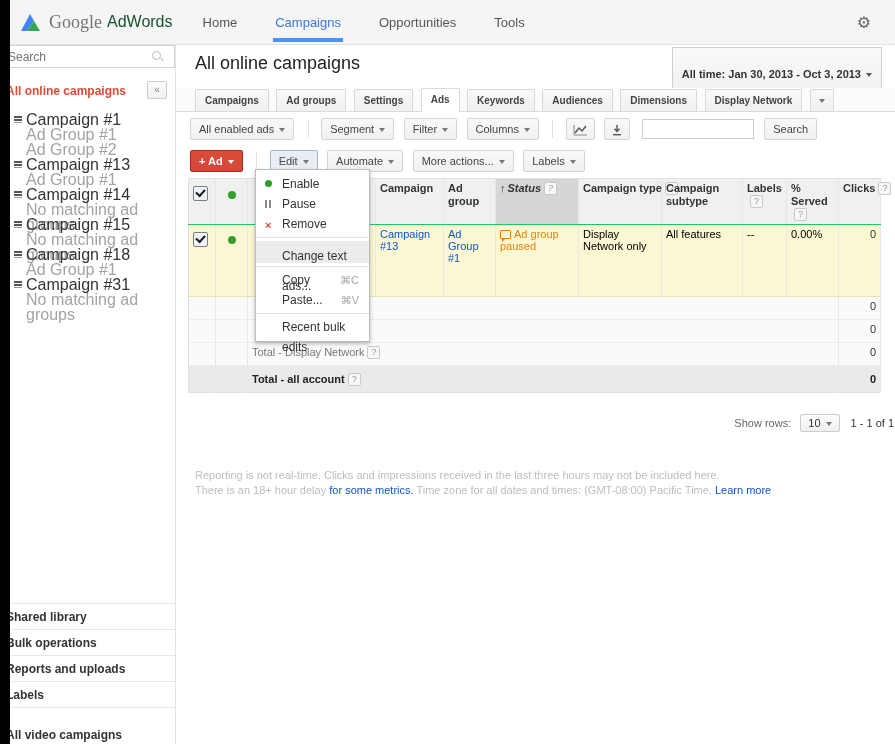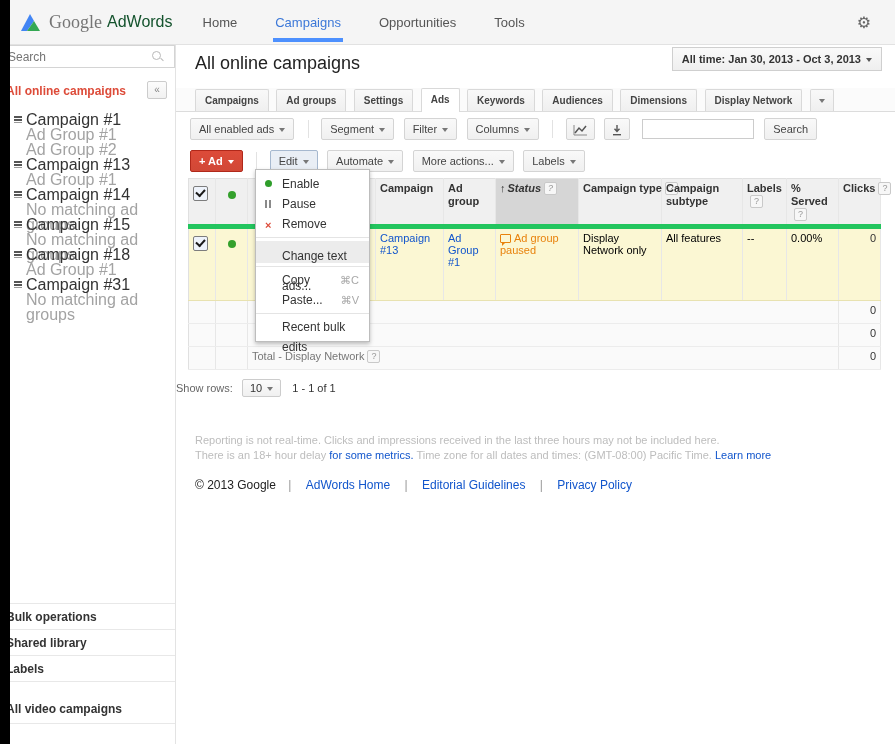--- a/index.html
+++ b/index.html
@@ -42,21 +42,21 @@
   .camp-icon { position:absolute; left:14px; top:4px; width:8px; height:7px;
                background:linear-gradient(#555 0 2px, transparent 2px 3px, #555 3px 5px, transparent 5px 6px, #999 6px 7px); }
   .sidebar-bottom { position:absolute; top:558px; left:0; right:0; }
   .sb-item { border-top:1px solid #e8e8e8; padding:6px 0 5px 6px; font-size:12px; font-weight:bold; color:#333; cursor:pointer; }
   .sb-item.last { padding-top:20px; border-bottom:1px solid #e8e8e8; padding-bottom:7px; }
 
   
   .main { position:absolute; left:176px; top:45px; right:0; bottom:0; background:#fff; }
   .page-header { position:relative; height:43px; }
   .page-title { position:absolute; left:19px; top:8px; font-size:18px; color:#222; }
-  .date-btn { position:absolute; right:13px; top:2px; height:22px; line-height:22px; padding:0 9px;
+  .date-btn { position:absolute; right:13px; top:2px; height:22px; line-height:22px; padding:15px 9px;
               background:linear-gradient(#fafafa,#efefef); border:1px solid #cfcfcf; border-radius:0;
               font-size:11px; font-weight:bold; color:#333; cursor:pointer; }
   .caret { display:inline-block; width:0; height:0; border-left:3px solid transparent; border-right:3px solid transparent;
            border-top:4px solid #777; margin-left:5px; vertical-align:middle; }
   .date-btn .caret { border-top-color:#555; }
 
   .tabstrip { position:relative; height:23px; padding-left:19px; border-bottom:1px solid #dcdcdc; background:#fbfbfb; }
   .tab { display:inline-block; vertical-align:bottom; height:22px; line-height:22px; padding:0 9px; margin-right:3px;
          font-size:10px; font-weight:bold; color:#444; background:linear-gradient(#f9f9f9,#efefef);
          border:1px solid #d9d9d9; border-bottom:none; border-radius:2px 2px 0 0; cursor:pointer; box-sizing:border-box; }
@@ -76,21 +76,21 @@
 
   .actionbar { padding:7px 0 6px 14px; white-space:nowrap; }
   .btn-red { background:linear-gradient(#dd4b39,#d14836); border:1px solid #b0281a; color:#fff; font-weight:bold; }
   .btn-red .caret { border-top-color:#fff; }
   .btn-pressed { background:#e9eef5; border-color:#a6b8cf; }
 
   
   table.grid { border-collapse:collapse; margin-left:12px; width:692px; table-layout:fixed;
                border:1px solid #e0e0e0; }
   .grid th, .grid td { font-size:11px; border-right:1px solid #e7e7e7; padding:3px 4px; vertical-align:top; text-align:left; }
-  .grid thead th { background:#f0f0f0; color:#333; font-weight:bold; border-bottom:5px solid #22c55e; height:22px; line-height:13px; }
+  .grid thead th { background:#f0f0f0; color:#333; font-weight:bold; border-bottom:1px solid #22c55e; height:22px; line-height:13px; }
   .grid thead th.sorted { background:#d6d6d6;font-style:italic; }
   .grid thead th.nowrap { white-space:nowrap; }
   .row-selected td { background:#fbf7d3; height:60px; border-bottom:1px solid #e8e2b0; }
   .row-total td { background:#fafafa; height:16px; border-bottom:1px solid #ececec; color:#333; }
   .row-grand td { background:#eaeaea; height:20px; color:#222; font-weight:bold; vertical-align:middle; }
   .num { text-align:right !important; color:#333; }
   .link { color:#15c; cursor:pointer; }
   .status-paused { color:#e8820c; }
   .helpbox { display:inline-block; width:11px; height:11px; line-height:11px; border:1px solid #c9c9c9;
              background:#f7f7f7; color:#999; font-size:9px; text-align:center; border-radius:2px;
@@ -100,21 +100,21 @@
   .checkbox::after { content:""; position:absolute; left:2px; top:2px; width:7px; height:4px;
                      border-left:2px solid #1a1a1a; border-bottom:2px solid #1a1a1a; transform:rotate(-48deg); }
   .dot { display:inline-block; width:8px; height:8px; border-radius:50%; background:#34a02c; margin-top:3px; }
   .bubble { display:inline-block; width:9px; height:7px; border:1px solid #e8820c; border-radius:1px; position:relative;
             margin-right:3px; vertical-align:-1px; }
   .bubble::after { content:""; position:absolute; left:1px; bottom:-4px; width:0; height:0;
                    border-top:4px solid #e8820c; border-right:4px solid transparent; }
   .sort-arrow { font-weight:bold; color:#333; margin-right:2px; }
   .total-label-dim { color:#777; font-weight:normal; }
 
-  .pagination { margin-top:9px; padding-right:1px; font-size:11px; color:#666; }
+  .pagination { margin-top:21px; text-align:right; padding-right:1px; font-size:11px; color:#666; }
   .rows-select { display:inline-block; border:1px solid #ccc; border-radius:2px; background:linear-gradient(#fbfbfb,#f0f0f0);
                  padding:2px 7px; margin:0 8px 0 6px; color:#333; cursor:pointer; }
   .range { color:#333; }
 
   .footnotes { margin:36px 0 0 19px; font-size:11px; color:#bdbdbd; line-height:15px; }
   .footnotes .link { color:#15c; }
   .copyright { margin:15px 0 0 19px; font-size:12px; color:#222; }
   .copyright .link { color:#15c; margin:0 2px; }
   .copyright .sep { color:#999; margin:0 9px; }
 
@@ -170,22 +170,23 @@
       <div class="tree-item campaign"><span class="camp-icon"></span><span>Campaign #14</span></div>
       <div class="tree-item note"><span>No matching ad groups</span></div>
       <div class="tree-item campaign"><span class="camp-icon"></span><span>Campaign #15</span></div>
       <div class="tree-item note"><span>No matching ad groups</span></div>
       <div class="tree-item campaign"><span class="camp-icon"></span><span>Campaign #18</span></div>
       <div class="tree-item adgroup"><span>Ad Group #1</span></div>
       <div class="tree-item campaign"><span class="camp-icon"></span><span>Campaign #31</span></div>
       <div class="tree-item note"><span>No matching ad groups</span></div>
     </div>
     <div class="sidebar-bottom">
+      <div class="sb-item">Shared library</div>
       <div class="sb-item">Bulk operations</div>
-      <div class="sb-item">Shared library</div>
+      <div class="sb-item">Reports and uploads</div>
       <div class="sb-item">Labels</div>
       <div class="sb-item last">All video campaigns</div>
     </div>
   </div>
 
   <div class="main">
     <div class="page-header">
       <span class="page-title">All online campaigns</span>
       <span class="date-btn"><span>All time: Jan 30, 2013 - Oct 3, 2013</span><span class="caret"></span></span>
     </div>
@@ -284,43 +285,40 @@
             <td></td>
           <td colspan="8"><span></span></td>
           <td class="num"><span>0</span></td>
         </tr>
         <tr class="row-total">
           <td></td>
             <td></td>
           <td colspan="8"><span class="total-label-dim">Total - Display Network</span><span class="helpbox">?</span></td>
           <td class="num"><span>0</span></td>
         </tr>
+        <tr class="row-grand">
+          <td></td>
+            <td></td>
+          <td colspan="8"><span>Total - all account</span><span class="helpbox">?</span></td>
+          <td class="num"><span>0</span></td>
+        </tr>
       </tbody>
     </table>
 
     <div class="pagination">
       <span>Show rows:</span>
       <span class="rows-select"><span>10</span><span class="caret"></span></span>
       <span class="range">1 - 1 of 1</span>
     </div>
 
     <div class="footnotes">
       <div>Reporting is not real-time. Clicks and impressions received in the last three hours may not be included here.</div>
       <div><span>There is an 18+ hour delay </span><span class="link">for some metrics.</span><span> Time zone for all dates and times: (GMT-08:00) Pacific Time. </span><span class="link">Learn more</span></div>
     </div>
 
-    <div class="copyright">
-      <span>© 2013 Google</span>
-      <span class="sep">|</span>
-      <span class="link">AdWords Home</span>
-      <span class="sep">|</span>
-      <span class="link">Editorial Guidelines</span>
-      <span class="sep">|</span>
-      <span class="link">Privacy Policy</span>
-    </div>
   </div>
 
   <div class="menu">
     <div class="menu-item"><span class="mi-icon mi-dot"></span><span>Enable</span></div>
     <div class="menu-item"><span class="mi-icon mi-pause"></span><span>Pause</span></div>
     <div class="menu-item"><span class="mi-icon mi-x">×</span><span>Remove</span></div>
     <div class="menu-div"></div>
     <div class="menu-item highlight"><span>Change text ads...</span></div>
     <div class="menu-div"></div>
     <div class="menu-item"><span>Copy</span><span class="shortcut">⌘C</span></div>

